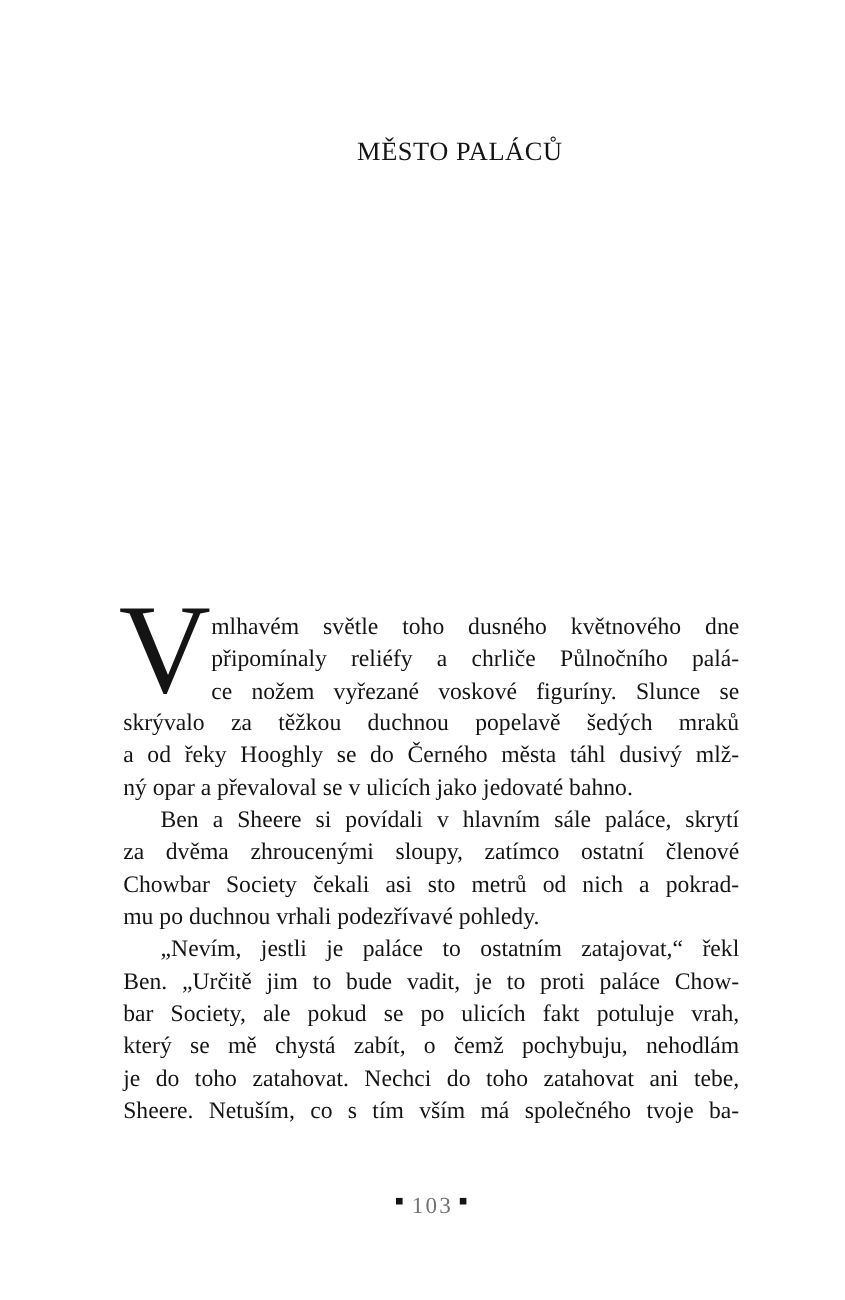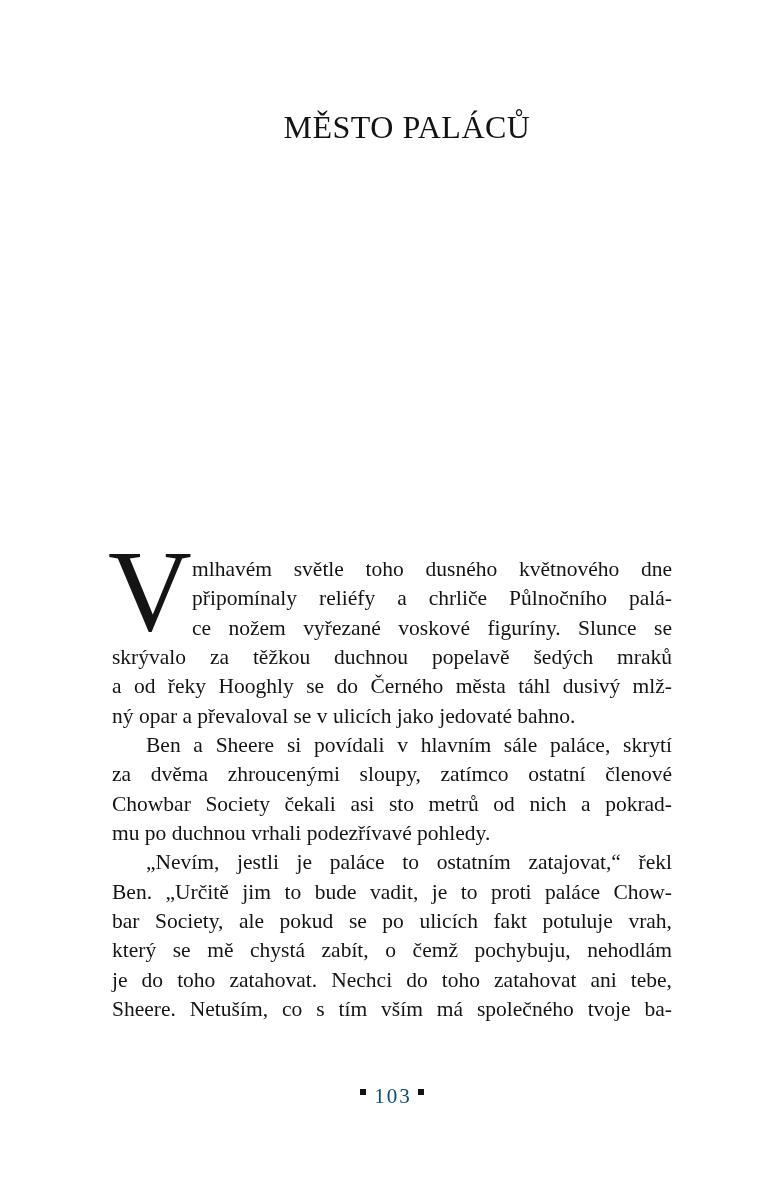--- a/index.html
+++ b/index.html
@@ -13,22 +13,22 @@
     height: 1182px;
     font-family: "Liberation Serif", "DejaVu Serif", serif;
     color: #141414;
     overflow: hidden;
   }
   .chapter-title {
     position: absolute;
     top: 112px;
     left: 112px;
     width: 590px;
-    margin: 0;
-    font-size: 32px;
+    margin: 11px;
+    font-size: 24px;
     line-height: 30px;
     font-weight: 500;
     letter-spacing: 0.5px;
     text-align: center;
     color: #141414;
   }
   .body-text {
     position: absolute;
     top: 555px;
     left: 112px;
@@ -62,21 +62,21 @@
   }
   .page-footer {
     position: absolute;
     top: 1085px;
     left: 112px;
     width: 560px;
     text-align: center;
     font-size: 21px;
     line-height: 22px;
     letter-spacing: 2px;
-    color: #0c4a6e;
+    color: #737373;
   }
   .sq {
     display: inline-block;
     width: 6px;
     height: 6px;
     background: #141414;
     vertical-align: 8px;
   }
   .sq.left  { margin-right: 8px; }
   .sq.right { margin-left: 6px; }

